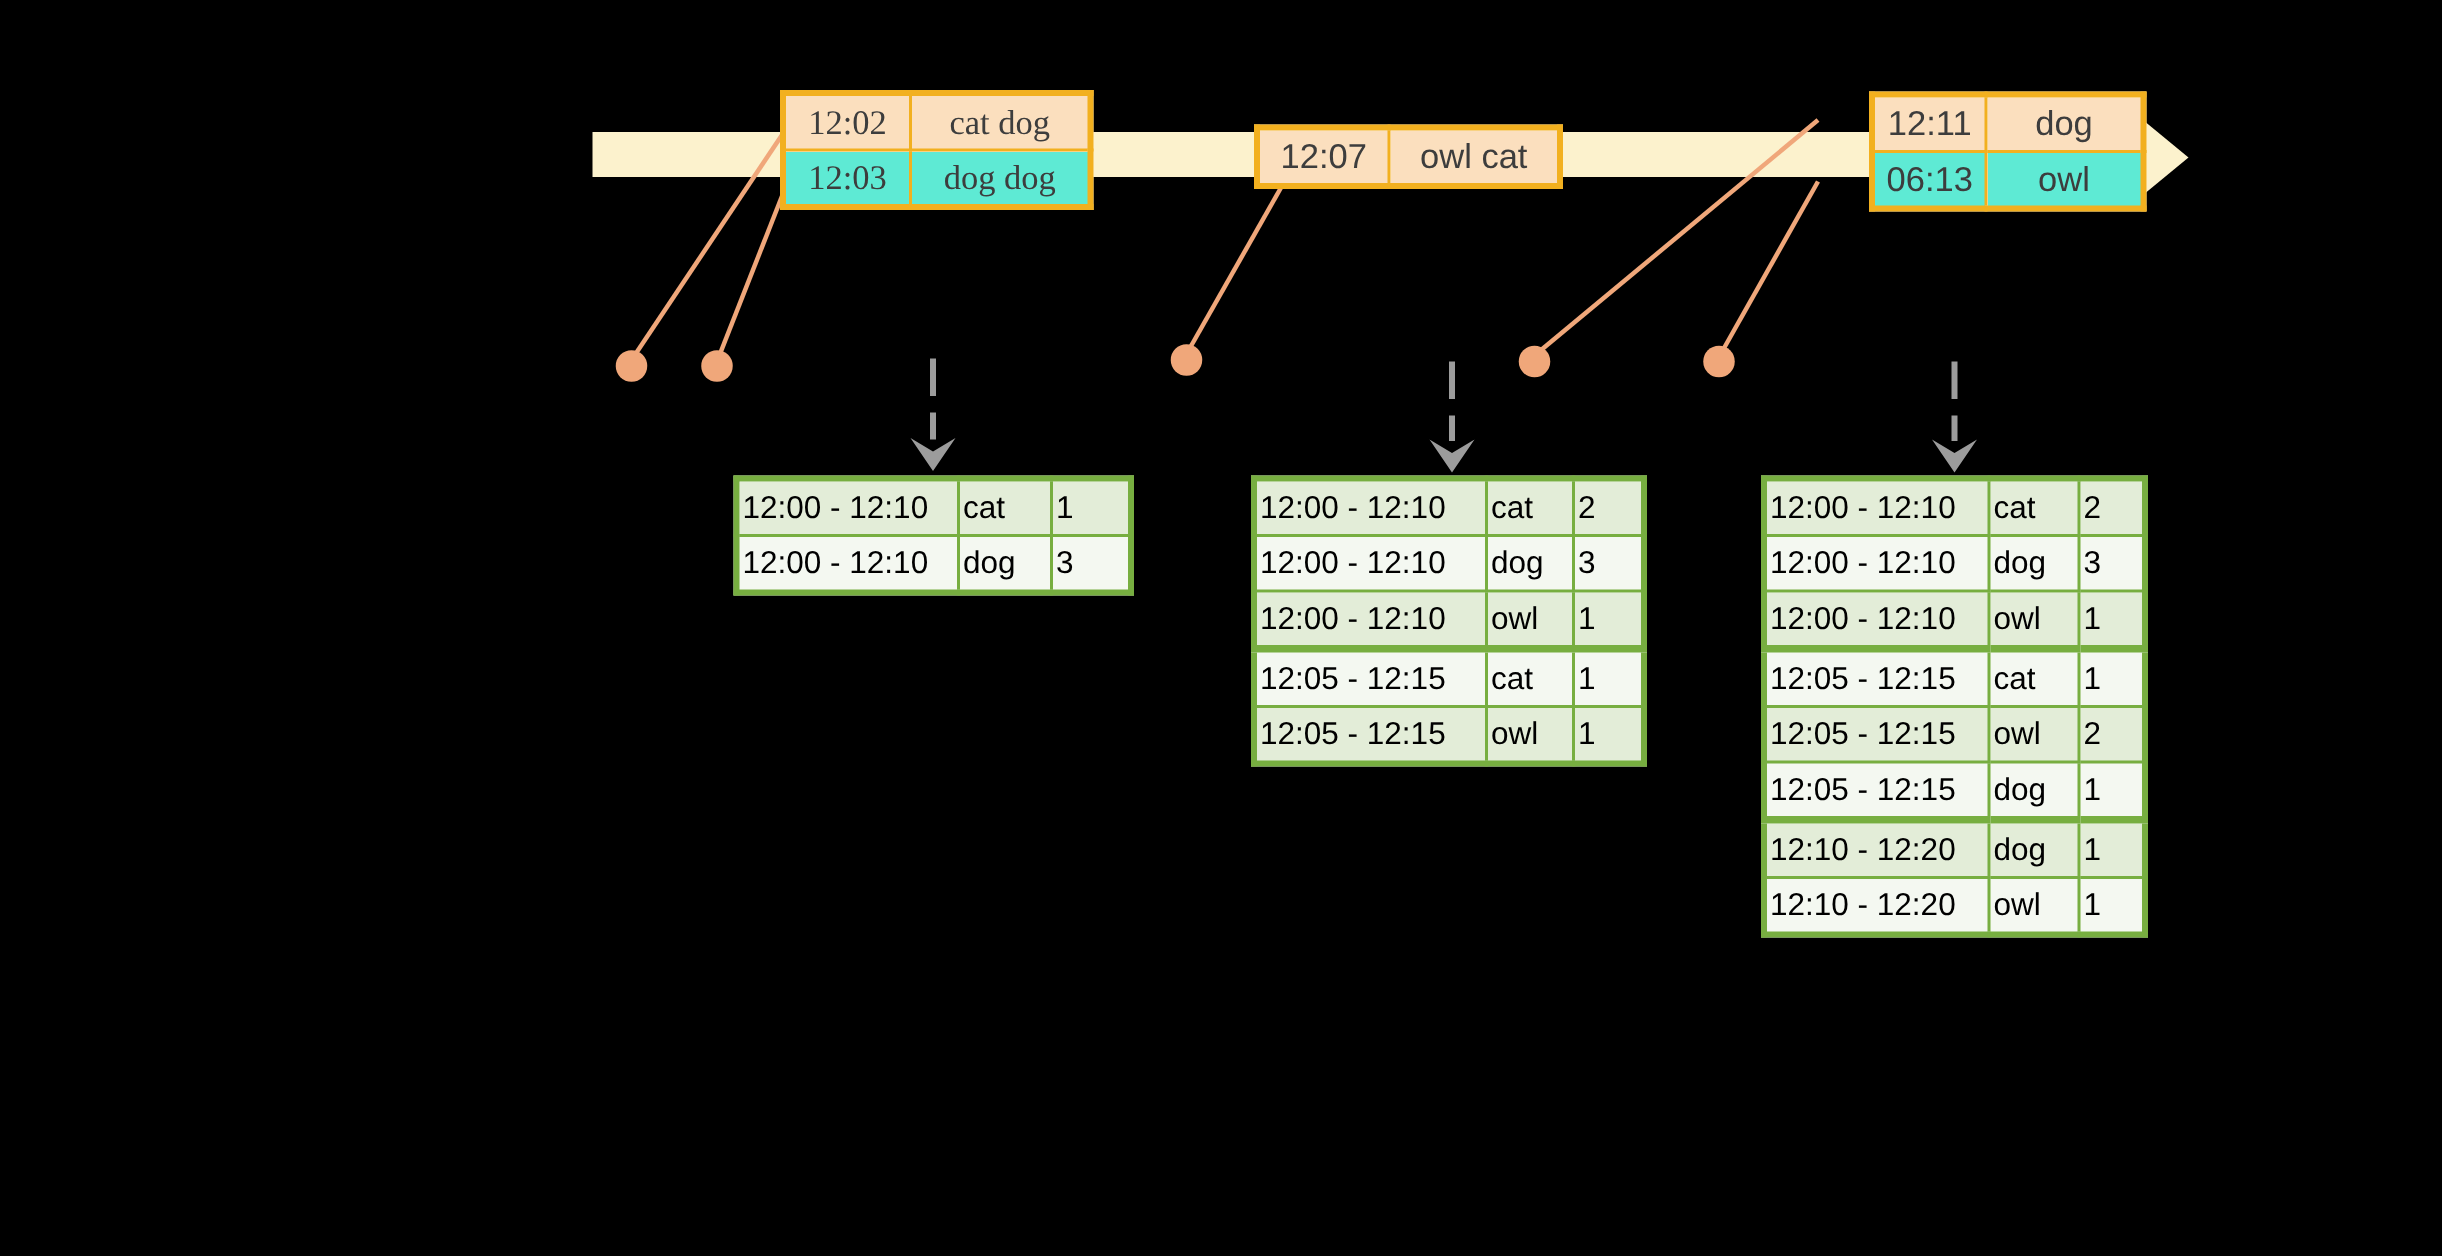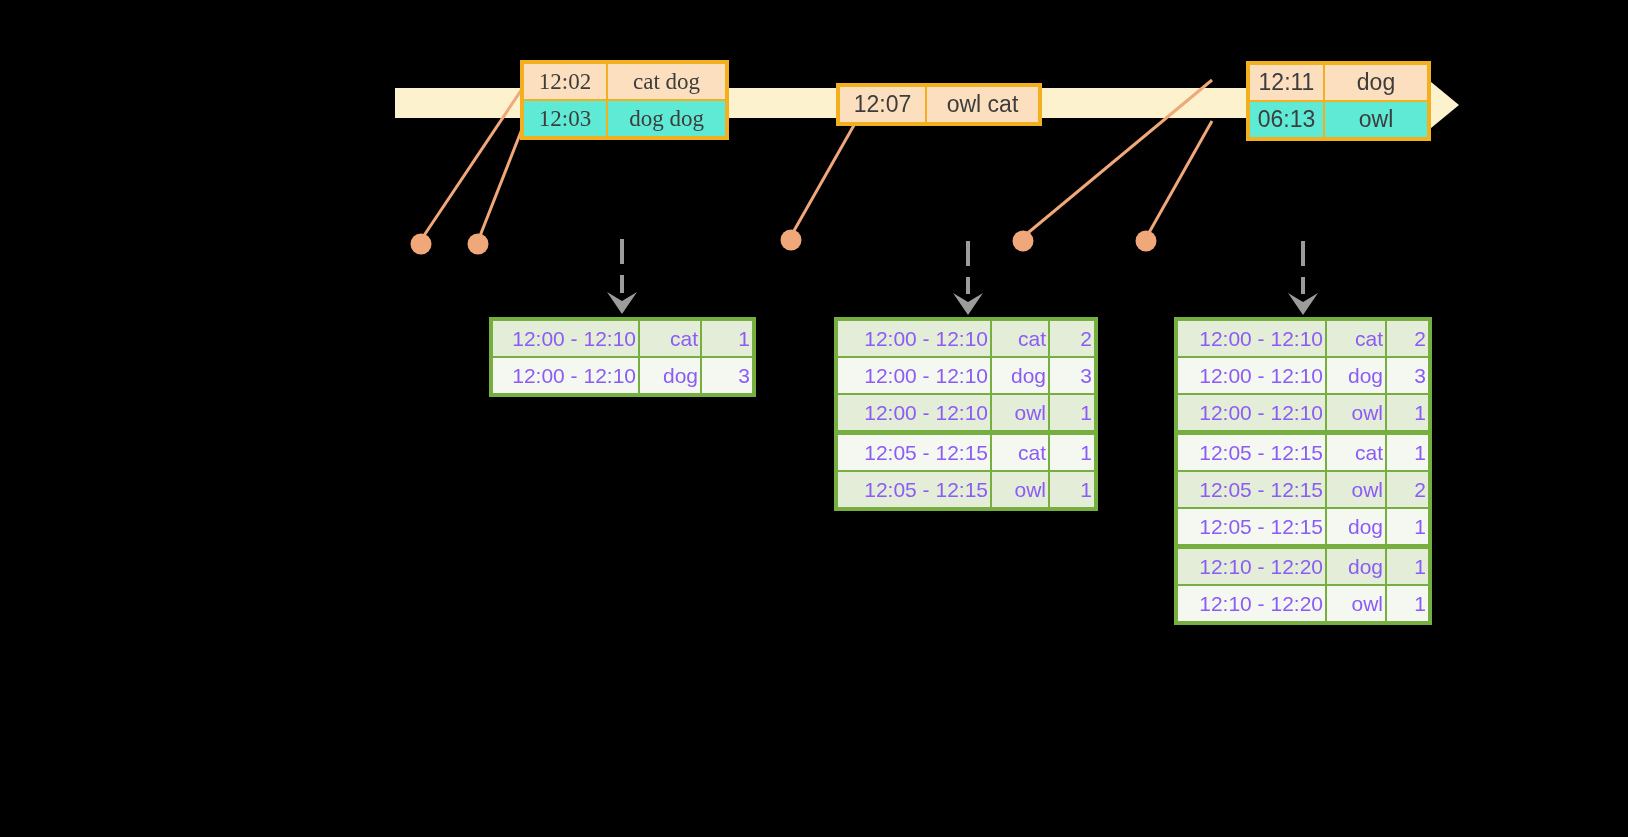--- a/index.html
+++ b/index.html
@@ -41,24 +41,24 @@
   table.result-table{
     position:absolute;
     border-collapse:collapse;
     table-layout:fixed;
     border:4px solid #77AE40;
     background:#F4F8F1;
   }
   table.result-table td{
     border:2px solid #77AE40;
     height:35px;
-    text-align:right;
+    text-align:left;
     vertical-align:middle;
     font-size:21px;
-    color:#8b5cf6;
+    color:#000000;
     padding:0 2px;
     white-space:nowrap;
     overflow:hidden;
   }
   table.result-table tr:nth-child(odd) td{background:#E3EDD8;}
   table.result-table tr:nth-child(even) td{background:#F4F8F1;}
   table.result-table tr.group-start td{border-top-width:5px;}
   #rt0{left:489px;top:317px;}
   #rt1{left:834px;top:317px;}
   #rt2{left:1174px;top:317px;}

